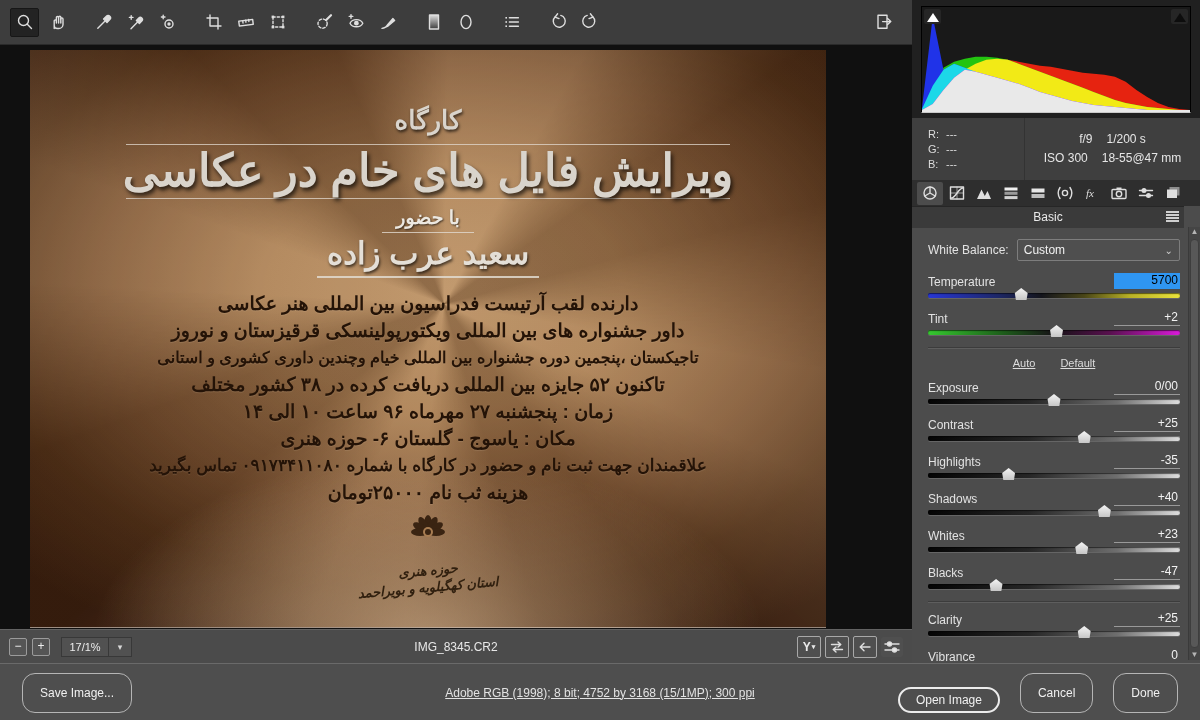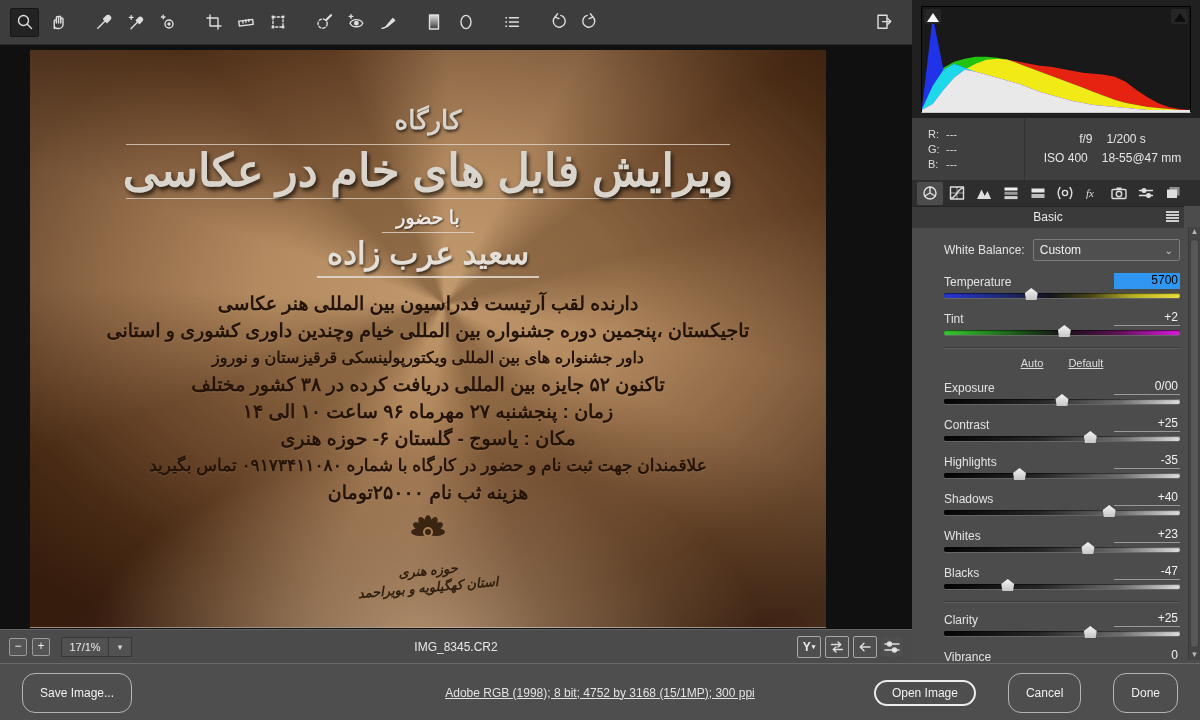--- a/index.html
+++ b/index.html
@@ -72,21 +72,21 @@
   .exif-col{flex:1;border-left:1px solid #333;text-align:center;font-size:12px;color:#e6e6e6;padding-top:12px;line-height:19px;}
   .exif-col span{margin:0 7px;}
   .tabs-row{position:absolute;left:0;right:0;top:180px;height:26px;background:#2e2e2e;display:flex;
             align-items:center;padding:0 5px;}
   .ptab{width:26px;height:23px;display:flex;align-items:center;justify-content:center;border-radius:2px;margin-right:1px;}
   .ptab.sel{background:#4c4c4c;}
   .panel-header{position:absolute;left:0;right:16px;top:206px;height:21px;background:#3a3a3a;border-top:1px solid #262626;
                 text-align:center;font-size:12px;line-height:21px;color:#eaeaea;}
   .ph-menu{position:absolute;right:5px;top:4px;width:13px;height:12px;}
   .ph-menu div{height:2px;background:#cfcfcf;margin-bottom:1px;}
-  .controls{position:absolute;left:0;right:12px;top:227px;bottom:0;padding:4px 8px 0 32px;}
+  .controls{position:absolute;left:0;right:12px;top:227px;bottom:0;padding:4px 8px 0 16px;}
   .wb-row{display:flex;align-items:center;margin:8px 0 12px;}
   .wb-row label{font-size:12px;color:#e2e2e2;}
   .wb-select{flex:1;margin-left:8px;height:20px;border:1px solid #7d7d7d;border-radius:2px;background:#4f4f4f;
              display:flex;align-items:center;font-size:12px;color:#f0f0f0;padding:0 6px;}
   .wb-select .chev{margin-left:auto;font-size:10px;color:#cfcfcf;}
   .srow{margin-bottom:12px;}
   .srow-top{display:flex;justify-content:space-between;align-items:flex-end;margin-bottom:4px;}
   .slabel{font-size:12px;color:#e2e2e2;}
   .svalue{font-size:12px;color:#f2f2f2;min-width:62px;text-align:right;border-bottom:1px solid #999;padding:0 2px 1px;}
   .svalue.sel{background:#2f96f2;color:#000000;border-bottom-color:#2f96f2;}
@@ -106,21 +106,21 @@
   .vcar{position:absolute;left:0;right:0;text-align:center;font-size:8px;color:#b5b5b5;line-height:10px;}
   .vcar.up{top:0;} .vcar.dn{bottom:0;}
   
   .bottombar{position:absolute;left:0;right:0;top:663px;height:57px;background:#4e4e4e;border-top:1px solid #6a6a6a;
              display:flex;align-items:center;padding:0 22px;}
   .pill{border:1px solid #b5b5b5;border-radius:13px;background:transparent;color:#f0f0f0;font-size:12px;
         padding:12px 17px;font-family:"Liberation Sans",sans-serif;}
   .pill.primary{border:2px solid #ececec;padding:4px 16px;}
   .info-link{position:absolute;left:0;right:0;text-align:center;font-size:12px;color:#e2e2e2;pointer-events:none;}
   .info-link u{pointer-events:auto;}
-  .btn-group{margin-left:auto;display:flex;align-items:center;gap:32px;z-index:2;}
+  .btn-group{margin-left:auto;display:flex;align-items:flex-end;gap:20px;z-index:2;}
   svg.ic{stroke:#dedede;fill:none;stroke-width:1.4;stroke-linecap:round;stroke-linejoin:round;}
 </style>
 </head>
 <body>
 
 <div class="app">
 
   <div class="left">
     <div class="toolbar">
       <div class="tool sel">
@@ -242,22 +242,22 @@
     <div class="canvas">
       <div class="poster">
         <div class="p-line1">کارگاه</div>
         <div class="p-rule"></div>
         <div class="p-title">ویرایش فایل های خام در عکاسی</div>
         <div class="p-rule2"></div>
         <div><span class="p-sub">با حضور</span></div>
         <div class="p-name">سعید عرب زاده</div>
         <div class="p-body" id="poster-body">
             <div>دارنده لقب آرتیست فدراسیون بین المللی هنر عکاسی</div>
+            <div>داور جشنواره های بین المللی ویکتورپولینسکی قرقیزستان و نوروز</div>
             <div>تاجیکستان ،پنجمین دوره جشنواره بین المللی خیام وچندین داوری کشوری و استانی</div>
-            <div>داور جشنواره های بین المللی ویکتورپولینسکی قرقیزستان و نوروز</div>
             <div>تاکنون ۵۲ جایزه بین المللی دریافت کرده در ۳۸ کشور مختلف</div>
             <div>زمان : پنجشنبه ۲۷ مهرماه ۹۶ ساعت ۱۰ الی ۱۴</div>
             <div>مکان : یاسوج - گلستان ۶- حوزه هنری</div>
             <div>علاقمندان جهت ثبت نام و حضور در کارگاه با شماره ۰۹۱۷۳۴۱۱۰۸۰ تماس بگیرید</div>
             <div>هزینه ثب نام ۲۵۰۰۰تومان</div>
           </div>
         <div class="p-logo">
           <svg width="52" height="44" viewBox="0 0 52 44">
             <g fill="#3a2412">
               <ellipse cx="26" cy="10" rx="4" ry="9"></ellipse>
@@ -330,21 +330,21 @@
       </div>
     </div>
     <div class="info-row">
       <div class="rgb-col">
         <div><b>R:</b><span>---</span></div>
         <div><b>G:</b><span>---</span></div>
         <div><b>B:</b><span>---</span></div>
       </div>
       <div class="exif-col">
         <div><span>f/9</span><span>1/200 s</span></div>
-        <div><span>ISO 400</span><span>18-55@47 mm</span></div>
+        <div><span>ISO 300</span><span>18-55@47 mm</span></div>
       </div>
     </div>
     <div class="tabs-row">
       <div class="ptab sel">
         <svg class="ic" width="18" height="16">
             <circle cx="9" cy="8" r="6"></circle>
             <path d="M9 2 v6 M9 8 l-5.2 3 M9 8 l5.2 3"></path>
           </svg>
       </div>
       <div class="ptab">

